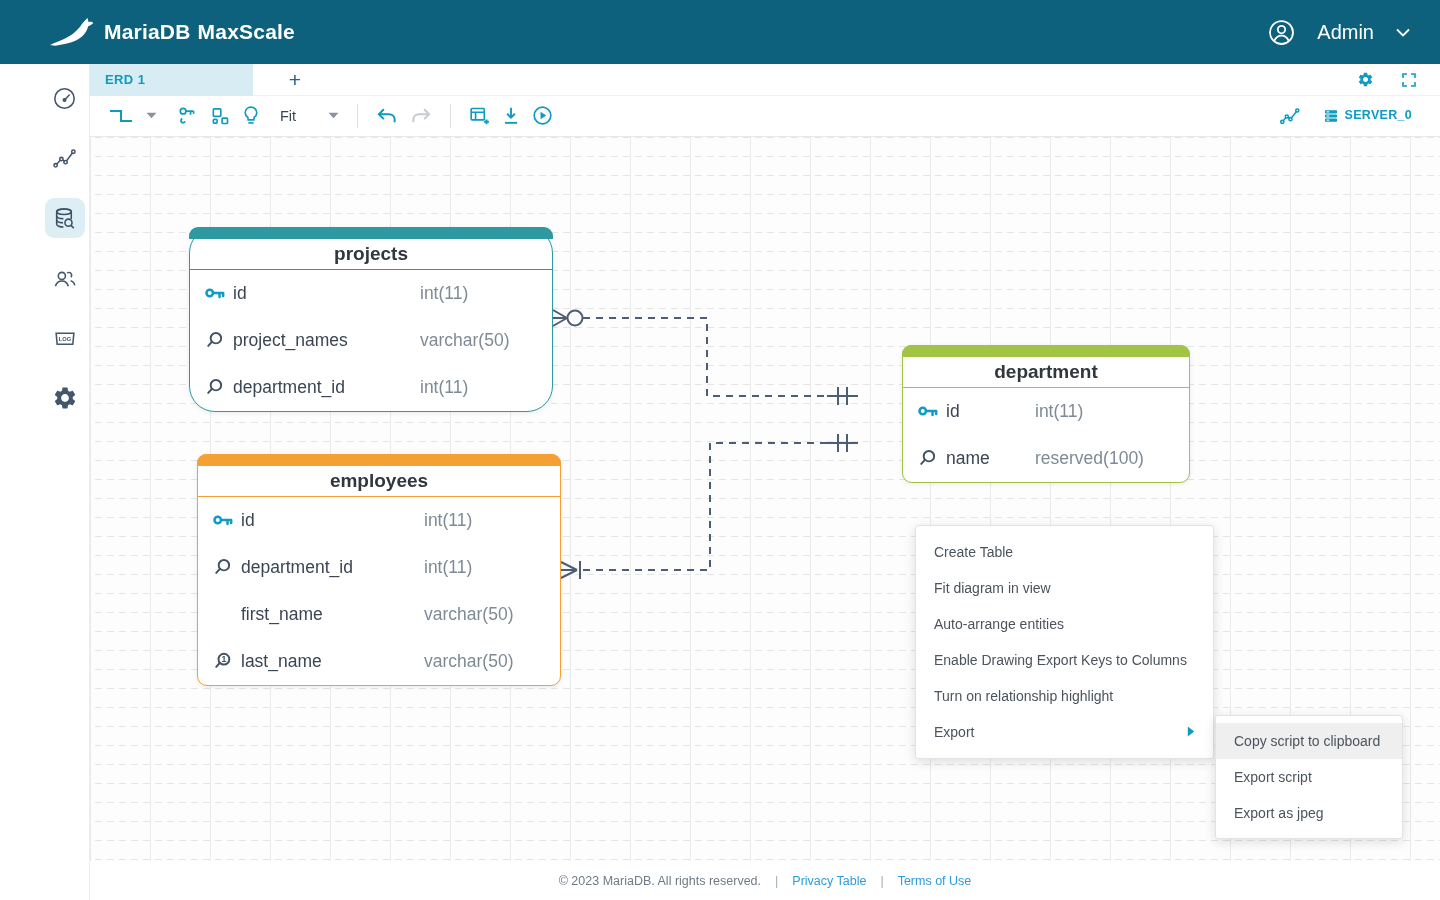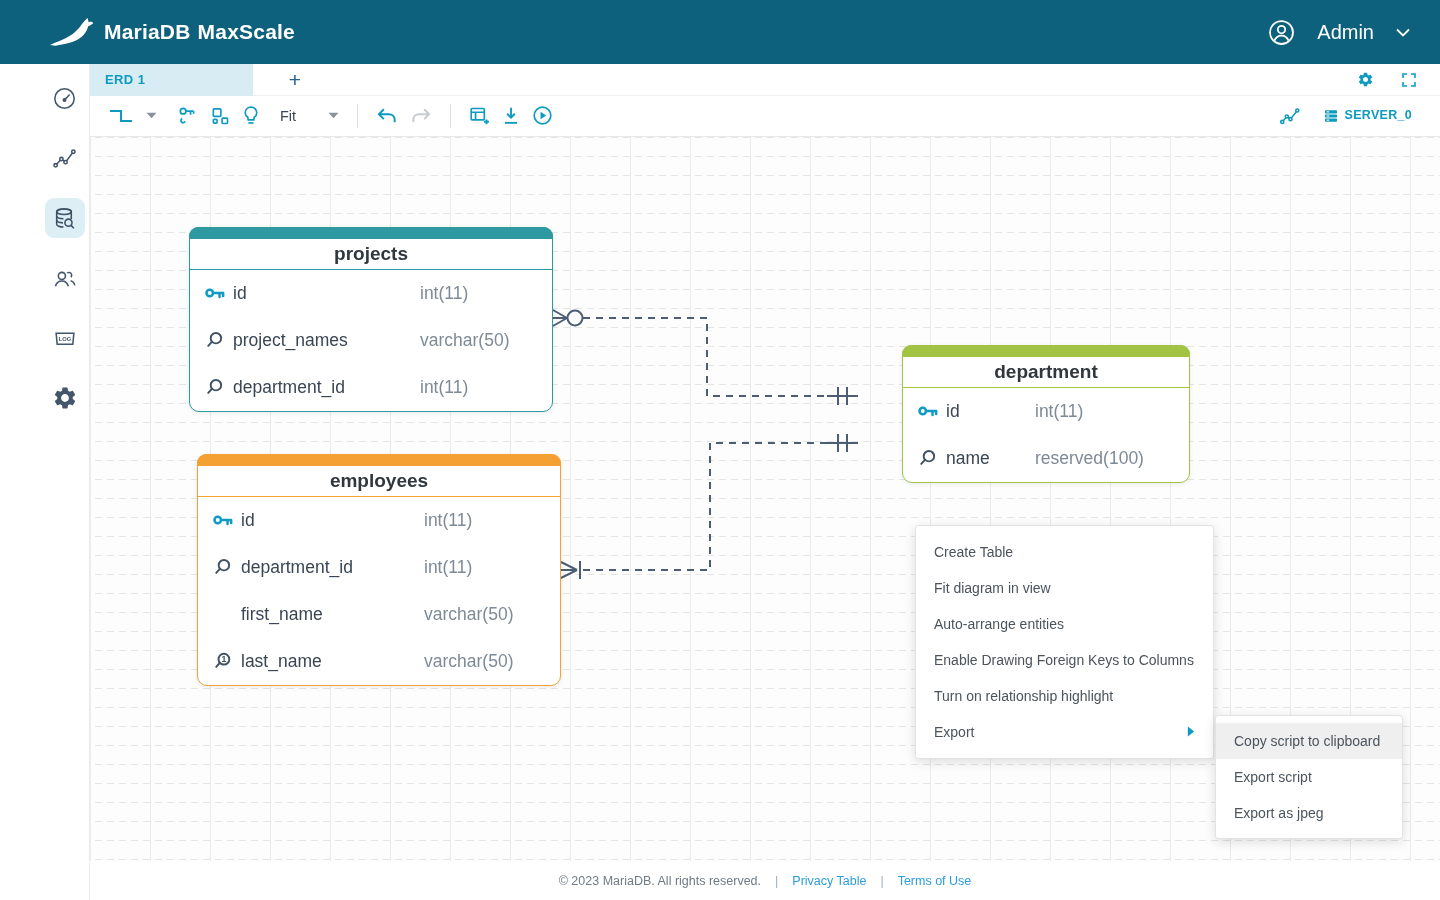--- a/index.html
+++ b/index.html
@@ -46,21 +46,21 @@
 
   .etable { position:absolute; background:#fff; border-radius:10px; box-shadow:0 1px 4px rgba(40,60,80,.10); z-index:1; border:1px solid; }
   .etable .cbar { height:12px; border-radius:9px 9px 0 0; margin:-1px -1px 0 -1px; }
   .etable .ttitle { height:31px; display:flex; align-items:center; justify-content:center; font-size:19px; font-weight:bold; color:#30373f; border-bottom:1px solid; }
   .frow { height:47px; display:flex; align-items:center; padding:0 14px; font-size:17.5px; }
   .ficon { width:29px; display:flex; align-items:center; }
   .fname { width:var(--ncol); color:#3a4654; }
   .ftype { color:#7e8a96; }
 
   
-  .t-projects   { border-color:#2f99a1; }
+  .t-projects   { border-color:#2f99a1;border-radius:26px; }
   .t-projects .cbar { background:#2f99a1; }
   .t-projects .ttitle { border-color:#2f99a1; }
   .t-employees  { border-color:#f5a033; }
   .t-employees .cbar { background:#f5a033; }
   .t-employees .ttitle { border-color:#f5a033; }
   .t-department { border-color:#a2c344; }
   .t-department .cbar { background:#a2c344; }
   .t-department .ttitle { border-color:#a2c344; }
 
   
@@ -412,21 +412,21 @@
           </span>
           <span class="fname">name</span>
           <span class="ftype">reserved(100)</span>
         </div>
       </div>
 
       <div class="ctxmenu menu-main">
         <div class="mitem">Create Table</div>
         <div class="mitem">Fit diagram in view</div>
         <div class="mitem">Auto-arrange entities</div>
-        <div class="mitem">Enable Drawing Foreign Keys to Columns</div>
+        <div class="mitem">Enable Drawing Export Keys to Columns</div>
         <div class="mitem">Turn on relationship highlight</div>
         <div class="mitem">
           <span>Export</span>
           <span class="spacer"></span>
           <span>
             <svg width="8" height="11" viewBox="0 0 8 11">
                 <path d="M0.8,0.6 L7.2,5.5 L0.8,10.4 Z" fill="#0e9bc0"></path>
               </svg>
           </span>
         </div>

